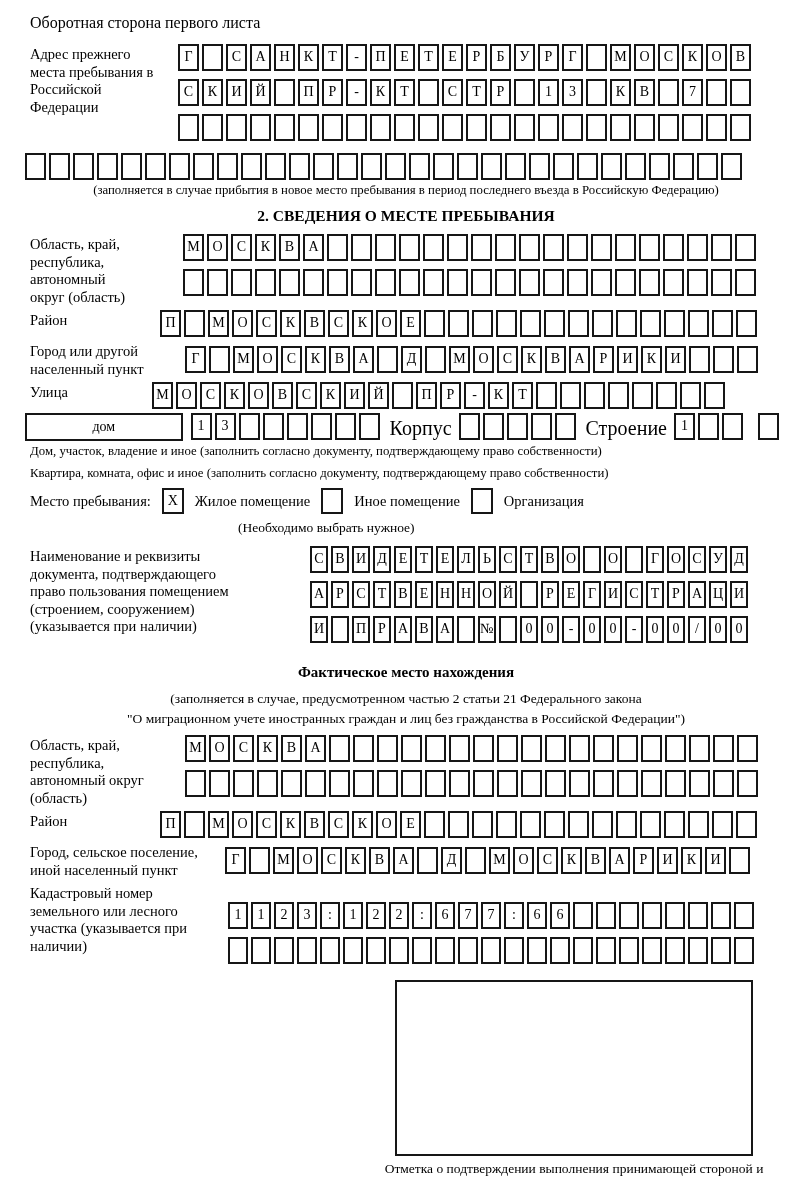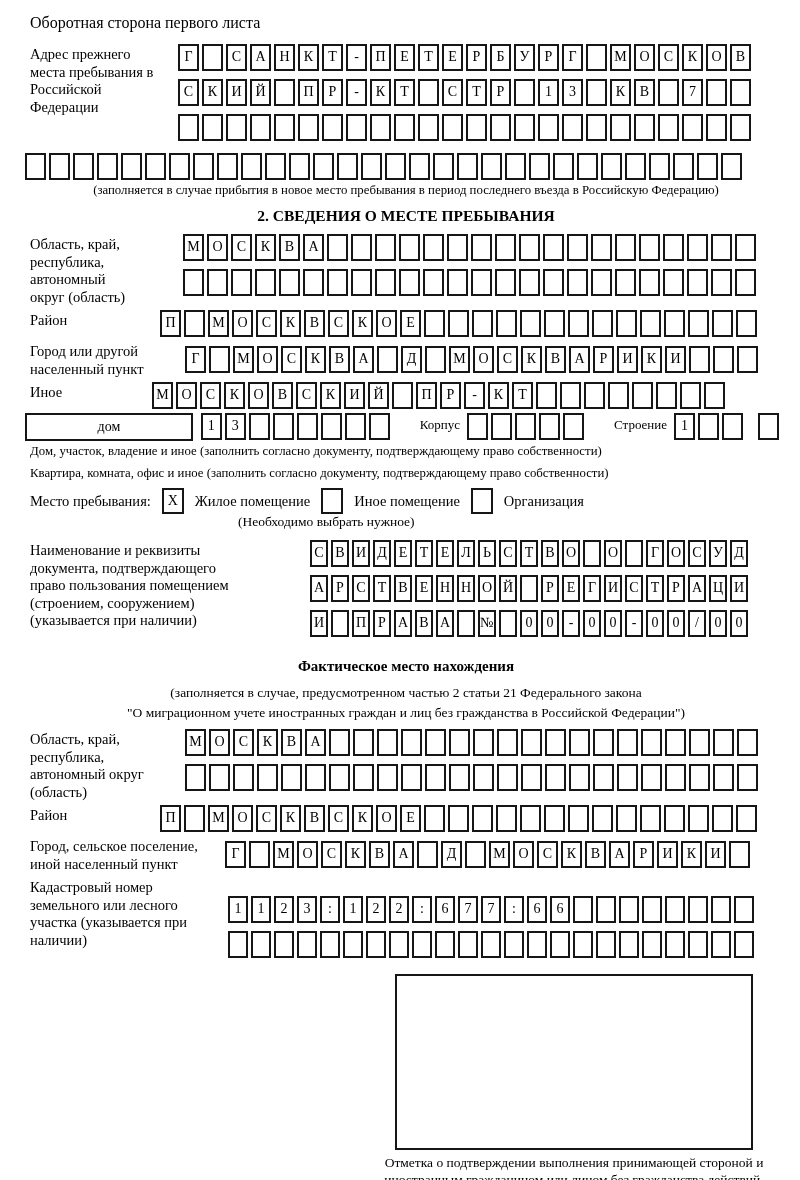--- a/index.html
+++ b/index.html
@@ -46,30 +46,30 @@
 
   .section-title { text-align:center; font-weight:bold; font-size:15.5px; margin:9px 0 9px 0; }
 
   .dom-row { display:flex; align-items:flex-start; margin-bottom:3px; }
   .widebox {
     border:2px solid #161616; height:28px;
     text-align:center; font-size:14px; line-height:24px;
   }
   .dom-box { width:192px; margin-right:8px; margin-left:-5px; }
   .kv-box  { width:196px; margin-right:10px; margin-left:5px; }
-  .inline-label { font-size:13px; padding:4px 7px 0 7px;margin-left:20px; }
+  .inline-label { font-size:20px; padding:4px 7px 0 7px; }
   .gap { margin-left:12px; }
 
   .mesto-row { display:flex; align-items:center; font-size:14.5px; margin-top:5px; }
   .checkbox {
     display:inline-block; width:22px; height:26px;
     border:2px solid #161616; margin:0 11px;
     text-align:center; font-size:14px; line-height:22px; flex:0 0 auto;
   }
-  .mesto-note { font-size:13.5px; margin:0 0 10px 208px; }
+  .mesto-note { font-size:13.5px; margin:6px 0 10px 208px; }
 
   .fact-title { text-align:center; font-weight:bold; font-size:15px; margin:13px 0 10px 0; }
   .fact-sub { text-align:center; font-size:13.5px; margin-bottom:4px; }
   .fact-sub2 { margin-bottom:8px; }
 
   .kadcol { margin-top:19px; }
 
   .stamp-wrap { margin-left:365px; margin-top:8px; width:400px; }
   .stamp-box { width:358px; height:176px; border:2px solid #161616; }
   .stamp-caption {
@@ -109,21 +109,21 @@
     <div class="flabel w-rayon">Район</div>
     <div class="cellrow"><span class="cell">П</span><span class="cell"></span><span class="cell">М</span><span class="cell">О</span><span class="cell">С</span><span class="cell">К</span><span class="cell">В</span><span class="cell">С</span><span class="cell">К</span><span class="cell">О</span><span class="cell">Е</span><span class="cell"></span><span class="cell"></span><span class="cell"></span><span class="cell"></span><span class="cell"></span><span class="cell"></span><span class="cell"></span><span class="cell"></span><span class="cell"></span><span class="cell"></span><span class="cell"></span><span class="cell"></span><span class="cell"></span><span class="cell"></span></div>
   </div>
 
   <div class="frow vcenter">
     <div class="flabel w-gorod2">Город или другой населенный пункт</div>
     <div class="cellrow"><span class="cell">Г</span><span class="cell"></span><span class="cell">М</span><span class="cell">О</span><span class="cell">С</span><span class="cell">К</span><span class="cell">В</span><span class="cell">А</span><span class="cell"></span><span class="cell">Д</span><span class="cell"></span><span class="cell">М</span><span class="cell">О</span><span class="cell">С</span><span class="cell">К</span><span class="cell">В</span><span class="cell">А</span><span class="cell">Р</span><span class="cell">И</span><span class="cell">К</span><span class="cell">И</span><span class="cell"></span><span class="cell"></span><span class="cell"></span></div>
   </div>
 
   <div class="frow">
-    <div class="flabel w-ulitsa">Иное</div>
+    <div class="flabel w-ulitsa">Улица</div>
     <div class="cellrow"><span class="cell">М</span><span class="cell">О</span><span class="cell">С</span><span class="cell">К</span><span class="cell">О</span><span class="cell">В</span><span class="cell">С</span><span class="cell">К</span><span class="cell">И</span><span class="cell">Й</span><span class="cell"></span><span class="cell">П</span><span class="cell">Р</span><span class="cell">-</span><span class="cell">К</span><span class="cell">Т</span><span class="cell"></span><span class="cell"></span><span class="cell"></span><span class="cell"></span><span class="cell"></span><span class="cell"></span><span class="cell"></span><span class="cell"></span></div>
   </div>
 
   <div class="dom-row">
     <div class="widebox dom-box"><span>дом</span></div>
     <div class="cellrow"><span class="cell">1</span><span class="cell">3</span><span class="cell"></span><span class="cell"></span><span class="cell"></span><span class="cell"></span><span class="cell"></span><span class="cell"></span></div>
     <div class="inline-label">Корпус</div>
     <div class="cellrow"><span class="cell"></span><span class="cell"></span><span class="cell"></span><span class="cell"></span><span class="cell"></span></div>
     <div class="inline-label">Строение</div>
     <div class="cellrow"><span class="cell">1</span><span class="cell"></span><span class="cell"></span></div>

